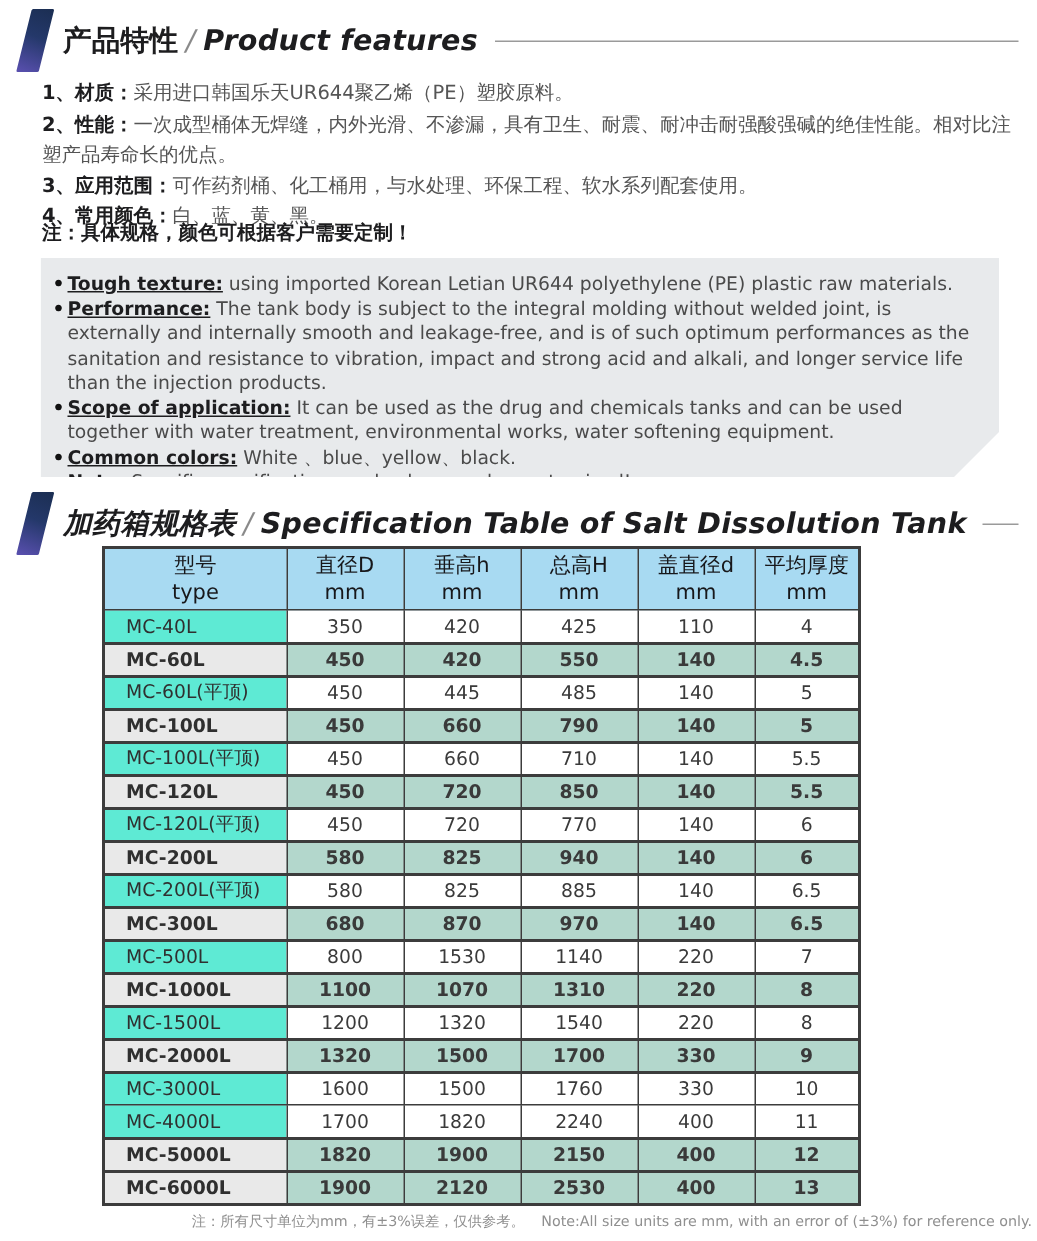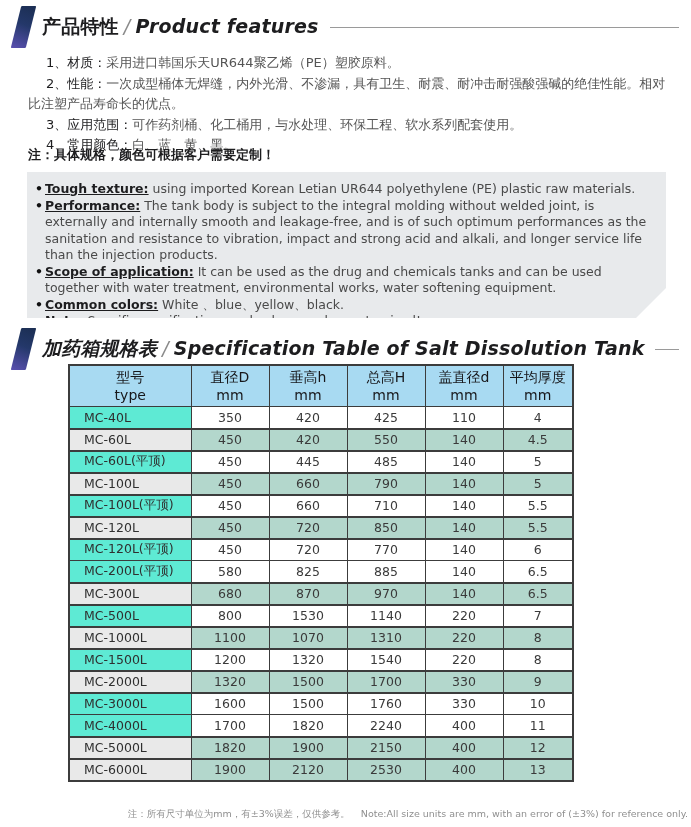--- a/index.html
+++ b/index.html
@@ -27,21 +27,21 @@
   }
   .section-title { font-size: 19px; font-weight: bold; color: #1d1d1f; white-space: nowrap; letter-spacing: 0.2px; }
   .title-sep { color: #8a8a8a; font-weight: normal; font-style: italic; margin: 0 5px; }
   .title-en { font-style: italic; }
   #header2 .title-zh { font-style: italic; }
   .header-rule { flex: 1 1 auto; border-top: 1px solid #9a9a9a; height: 0; margin-right: 4px; }
 
   
   #features { position: absolute; top: 53px; left: 28px; right: 14px; font-size: 13px; line-height: 20.5px; color: #555; }
   .feature-line { }
-  .f-label { font-weight: normal; color: #1d1d1f; margin-left: 18px; }
+  .f-label { font-weight: bold; color: #1d1d1f; }
   #zh-note { position: absolute; top: 146px; left: 28px; font-size: 13px; font-weight: bold; color: #1d1d1f; }
 
   
   #gray-box {
     position: absolute; top: 172px; left: 27px; width: 639px; height: 146px;
     background: #e8eaec;
     clip-path: polygon(0 0, 100% 0, 100% calc(100% - 30px), calc(100% - 30px) 100%, 0 100%);
     padding: 9px 12px 10px 6px;
     font-size: 12.5px; line-height: 16.5px; color: #4a4a4a;
   }
@@ -57,21 +57,21 @@
     border: 2px solid #3c3c3c;
     font-family: "DejaVu Sans", "Liberation Sans", sans-serif;
   }
   #spec-table th, #spec-table td { border: 1px solid #3c3c3c; text-align: center; }
   #spec-table thead th {
     background: #a8daf2; font-weight: normal; color: #17171a;
     font-size: 14px; line-height: 18px; height: 41px; padding: 2px 4px; margin-top: 40px;
   }
   #spec-table tbody td { height: 22px; font-size: 12.5px; color: #3a3a3a; padding: 0 2px; background: #ffffff; }
   #spec-table tbody td.type-cell { background: #5eead4; text-align: left; padding-left: 14px; color: #2f2f2f; }
-  #spec-table tbody tr.hl td { background: #b3d7cc; border-top-width: 2px; border-bottom-width: 2px; }
+  #spec-table tbody tr.hl td { background: #b3d7cc; border-top-width: 2px; border-bottom-width: 2px; font-weight: bold; }
   #spec-table tbody tr.hl td.type-cell { background: #e9e9e9; }
 
   
   #footnote {
     position: absolute; top: 808px; right: 3px; left: 60px;
     text-align: right; font-size: 9.5px; color: #8f8f8f; white-space: nowrap;
   }
   #footnote .fn-en { margin-left: 11px; }
 </style>
 </head>
@@ -219,20 +219,28 @@
         <td>5.5</td>
       </tr>
       <tr>
         <td class="type-cell">MC-120L(平顶)</td>
         <td>450</td>
         <td>720</td>
         <td>770</td>
         <td>140</td>
         <td>6</td>
       </tr>
+      <tr class="hl">
+        <td class="type-cell">MC-200L</td>
+        <td>580</td>
+        <td>825</td>
+        <td>940</td>
+        <td>140</td>
+        <td>6</td>
+      </tr>
       <tr>
         <td class="type-cell">MC-200L(平顶)</td>
         <td>580</td>
         <td>825</td>
         <td>885</td>
         <td>140</td>
         <td>6.5</td>
       </tr>
       <tr class="hl">
         <td class="type-cell">MC-300L</td>

